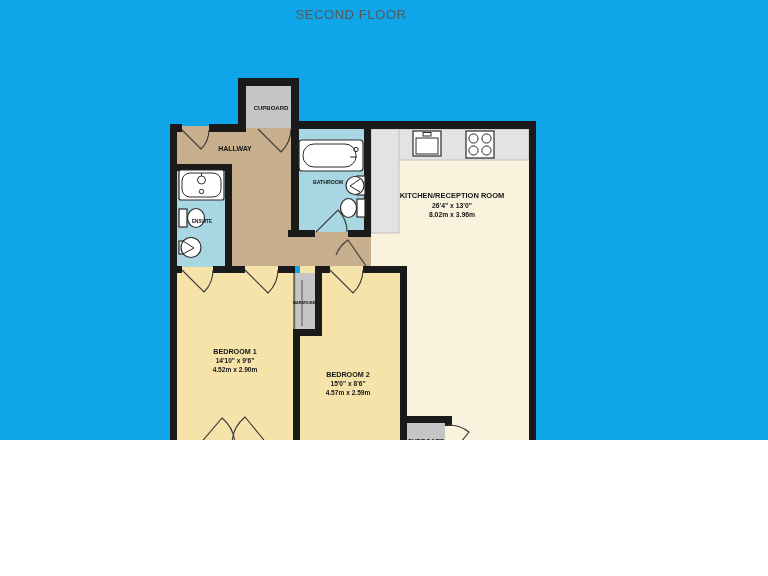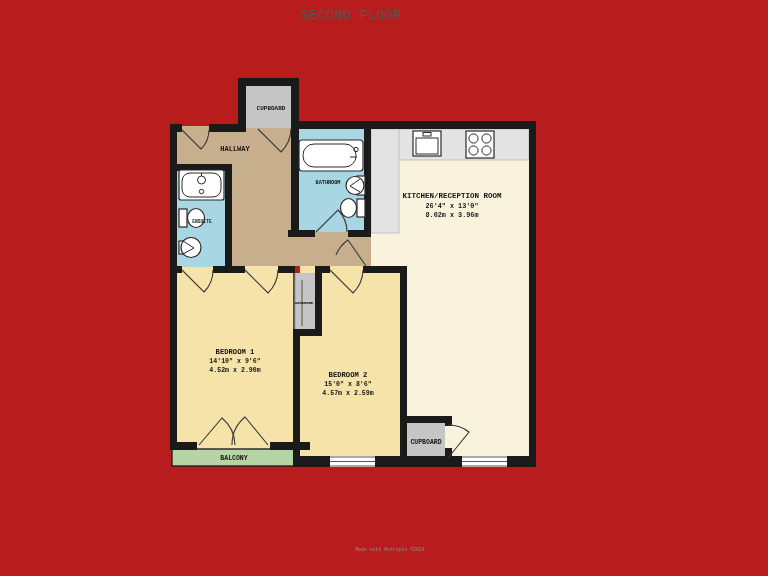--- a/index.html
+++ b/index.html
@@ -1,17 +1,17 @@
 <!DOCTYPE html>
 <html style="--c-wall: #1a1a1a; --c-hallway: #c7ae8c; --c-bedroom: #f5e3aa; --c-kitchen: #f9f2dc; --c-bathroom: #a9d6e3; --c-balcony: #b7d4a4; --c-storage: #c5c5c5; --c-counter: #e3e3e3;"><head>
 <meta charset="utf-8">
 <style>
   html,body{margin:0;padding:0;background:#ffffff;}
-  .page{position:relative;width:768px;height:576px;background:#b91c1c;overflow:hidden;
-        font-family:Liberation Mono, monospace;}
+  .page{position:relative;width:768px;height:440px;background:#0ea5e9;overflow:hidden;
+        font-family:Liberation Sans, sans-serif;}
   svg{display:block;}
   .floor-title{fill:#57585a;font-size:13px;letter-spacing:.6px;}
   .footer-credit{fill:#8d8d8d;font-size:4.8px;}
   .room-label{fill:#151515;font-weight:bold;}
   .wall{fill:var(--c-wall,#1a1a1a);}
   .f-hall{fill:var(--c-hallway,#c7ae8c);}
   .f-bed{fill:var(--c-bedroom,#f5e3aa);}
   .f-kit{fill:var(--c-kitchen,#f9f2dc);}
   .f-bath{fill:var(--c-bathroom,#a9d6e3);}
   .f-balc{fill:var(--c-balcony,#b7d4a4);stroke:#222;stroke-width:1.4;}

